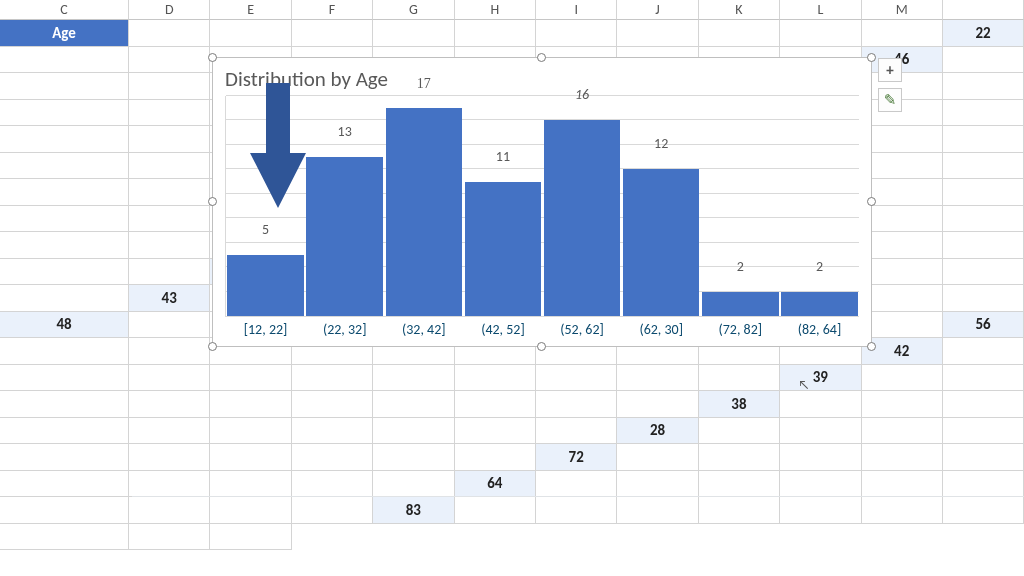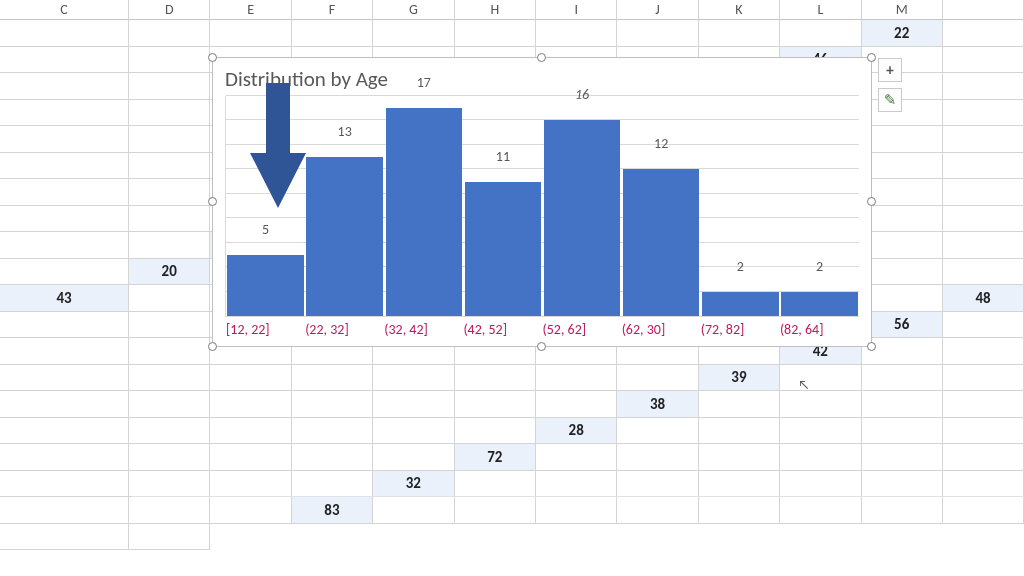--- a/index.html
+++ b/index.html
@@ -98,22 +98,23 @@
     font-size: 14px;
     color: #595959;
     transform: translate(-50%, -100%);
   }
   .xticks {
     display: flex;
     margin-left: 1px;
   }
   .xtick {
     flex: 1;
+    text-align: center;
     font-size: 14px;
-    color: #be185d;
+    color: #0c4a6e;
   }
 
   
   .optbtn {
     position: absolute;
     width: 24px; height: 24px;
     border: 1px solid #c9c9c9;
     background: #fdfdfd;
     display: flex;
     align-items: center;
@@ -163,20 +164,21 @@
   <div class="colhead">F</div>
   <div class="colhead">G</div>
   <div class="colhead">H</div>
   <div class="colhead">I</div>
   <div class="colhead">J</div>
   <div class="colhead">K</div>
   <div class="colhead">L</div>
   <div class="colhead">M</div>
   <div class="colhead"></div>
 
+  <div class="cell col0 hdr">Age</div>
   <div class="cell"></div>
     <div class="cell"></div>
     <div class="cell"></div>
     <div class="cell"></div>
     <div class="cell"></div>
     <div class="cell"></div>
     <div class="cell"></div>
     <div class="cell"></div>
     <div class="cell"></div>
     <div class="cell"></div>
@@ -372,21 +374,21 @@
     <div class="cell"></div>
     <div class="cell"></div>
     <div class="cell"></div>
     <div class="cell"></div>
     <div class="cell"></div>
     <div class="cell"></div>
     <div class="cell"></div>
     <div class="cell"></div>
     <div class="cell"></div>
     <div class="cell"></div>
-  <div class="cell col0">32</div>
+  <div class="cell col0">64</div>
     <div class="cell"></div>
     <div class="cell"></div>
     <div class="cell"></div>
     <div class="cell"></div>
     <div class="cell"></div>
     <div class="cell"></div>
     <div class="cell"></div>
     <div class="cell"></div>
     <div class="cell"></div>
     <div class="cell"></div>
@@ -416,21 +418,21 @@
         <div class="gridline" style="bottom: 55.5556%;"></div>
         <div class="gridline" style="bottom: 66.6667%;"></div>
         <div class="gridline" style="bottom: 77.7778%;"></div>
         <div class="gridline" style="bottom: 88.8889%;"></div>
         <div class="gridline" style="bottom: 100%;"></div>
         <div class="bar" style="left: 0.2%; width: 12.1%; height: 27.7778%;"></div>
         <div class="barlabel" style="left: 6.25%; bottom: 27.7778%;">5</div>
         <div class="bar" style="left: 12.7%; width: 12.1%; height: 72.2222%;"></div>
         <div class="barlabel" style="left: 18.75%; bottom: 72.2222%;">13</div>
         <div class="bar" style="left: 25.2%; width: 12.1%; height: 94.4444%;"></div>
-        <div class="barlabel" style="left: 31.25%; bottom: 94.4444%;">17</div>
+        <div class="barlabel" style="left: 31.25%; bottom: 94.4444%; font-family: Liberation Serif, serif;">17</div>
         <div class="bar" style="left: 37.7%; width: 12.1%; height: 61.1111%;"></div>
         <div class="barlabel" style="left: 43.75%; bottom: 61.1111%;">11</div>
         <div class="bar" style="left: 50.2%; width: 12.1%; height: 88.8889%;"></div>
         <div class="barlabel" style="left: 56.25%; bottom: 88.8889%; font-style: italic;">16</div>
         <div class="bar" style="left: 62.7%; width: 12.1%; height: 66.6667%;"></div>
         <div class="barlabel" style="left: 68.75%; bottom: 66.6667%; margin-top: 44px;">12</div>
         <div class="bar" style="left: 75.2%; width: 12.1%; height: 11.1111%;"></div>
         <div class="barlabel" style="left: 81.25%; bottom: 11.1111%;">2</div>
         <div class="bar" style="left: 87.7%; width: 12.1%; height: 11.1111%;"></div>
         <div class="barlabel" style="left: 93.75%; bottom: 11.1111%;">2</div>

